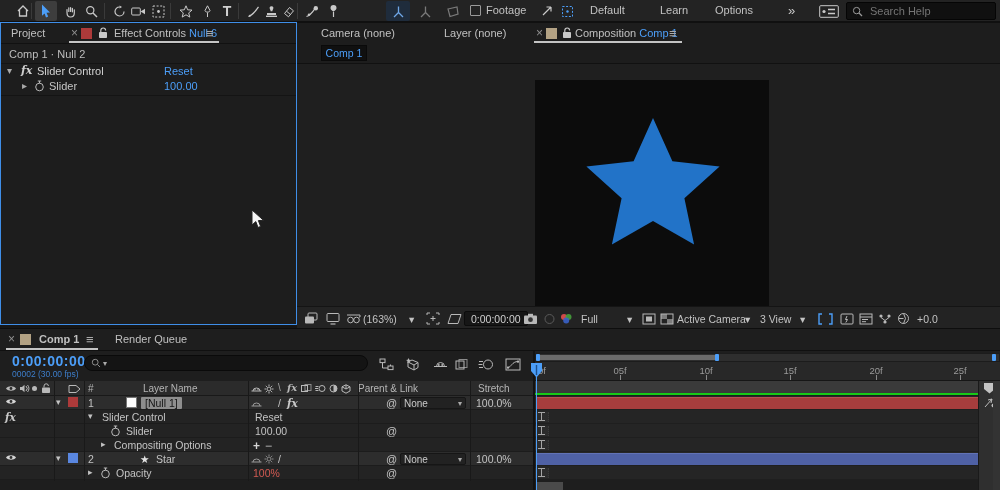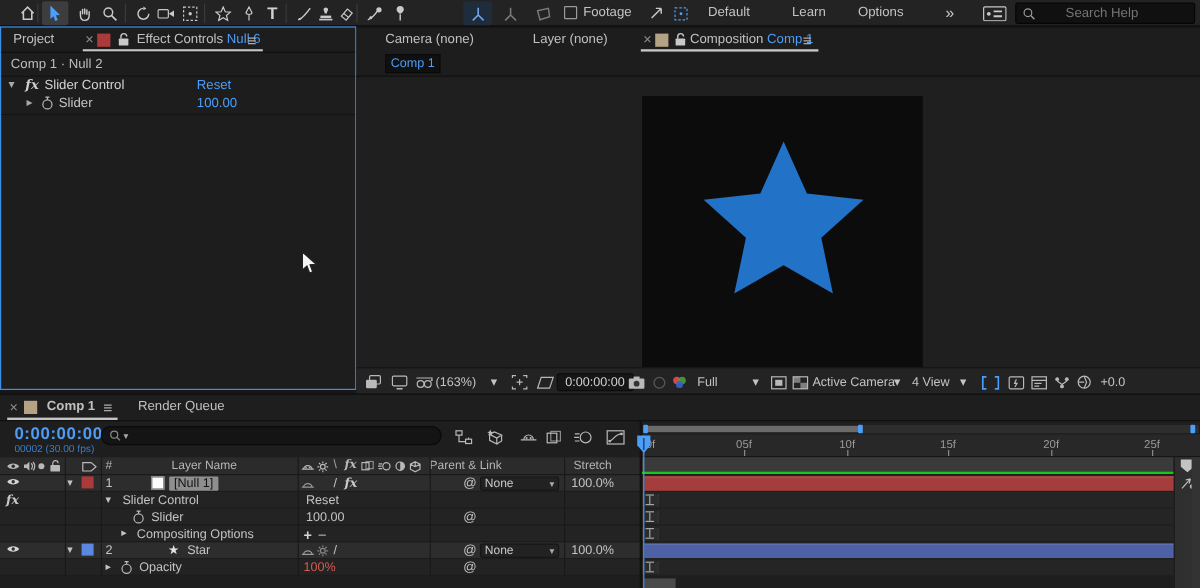--- a/index.html
+++ b/index.html
@@ -12,21 +12,21 @@
   .ico svg{display:block;}
   .blue{color:var(--accent);}
   .dim{color:var(--dim);}
   .glyph{color:#a9a9a9;}
   
   #toolbar{left:0;top:0;width:1000px;height:22px;background:var(--toolbg);border-bottom:1px solid #101010;}
   .tool{top:1px;width:22px;height:20px;display:flex;align-items:center;justify-content:center;border-radius:2px;}
   .tool.sel{background:#3d3d3d;}
   .vsep{top:3px;width:1px;height:16px;background:#3a3a3a;}
   .wslabel{top:4px;color:#c2c2c2;font-size:11px;}
-  .hsearch{left:846px;top:2px;width:150px;height:18px;background:#101010;border:1px solid #050505;border-radius:2px;display:flex;align-items:center;padding:0 5px;gap:23px;}
+  .hsearch{left:846px;top:2px;width:150px;height:18px;background:#101010;border:1px solid #050505;border-radius:2px;display:flex;align-items:center;padding:0 5px;gap:5px;}
   .hsearch input{background:transparent;border:none;outline:none;color:#b9b9b9;font-size:11px;width:110px;font-family:inherit;}
   
   .tabtxt{font-size:11px;color:#c0c0c0;}
   .underline{height:2px;background:#c4c4c4;}
   .swatch{display:inline-block;}
   
   #ecpanel{left:0;top:22px;width:297px;height:303px;background:var(--panelbg);border:1px solid #3f8ee8;}
   
   #viewer{left:297px;top:22px;width:703px;height:306px;background:#1d1d1d;border-top:1px solid #101010;}
   .viewarea{left:0;top:40px;width:703px;height:243px;background:#1f1f1f;border-top:1px solid #111;}
@@ -339,21 +339,21 @@
         </span>
       <span class="abs vbi" style="left:363px">
           <svg width="14" height="12" viewBox="0 0 14 12">
             <rect x="1" y="1" width="12" height="10" stroke="#b9b9b9" fill="none"></rect>
             <rect x="1" y="1" width="6" height="5" fill="#b9b9b9" opacity="0.6"></rect>
             <rect x="7" y="6" width="6" height="5" fill="#b9b9b9" opacity="0.6"></rect>
           </svg>
         </span>
       <span class="abs vbi" style="left:380px">Active Camera</span>
       <span class="abs vbi glyph" style="left:448px">▾</span>
-      <span class="abs vbi" style="left:463px">4 View</span>
+      <span class="abs vbi" style="left:463px">3 View</span>
       <span class="abs vbi glyph" style="left:503px">▾</span>
       <span class="abs vbi" style="left:521px">
           <svg width="15" height="12" viewBox="0 0 15 12">
             <path d="M4 1 H1 v10 h3 M11 1 h3 v10 h-3" stroke="#4c9ef8" stroke-width="1.4" fill="none"></path>
           </svg>
         </span>
       <span class="abs vbi" style="left:543px">
           <svg width="14" height="12" viewBox="0 0 14 12">
             <rect x="1" y="1" width="12" height="10" rx="1" stroke="#b9b9b9" fill="none"></rect>
             <path d="M7 3 L5.5 6.5 h2 L5.8 9.5" stroke="#b9b9b9" fill="none"></path>

